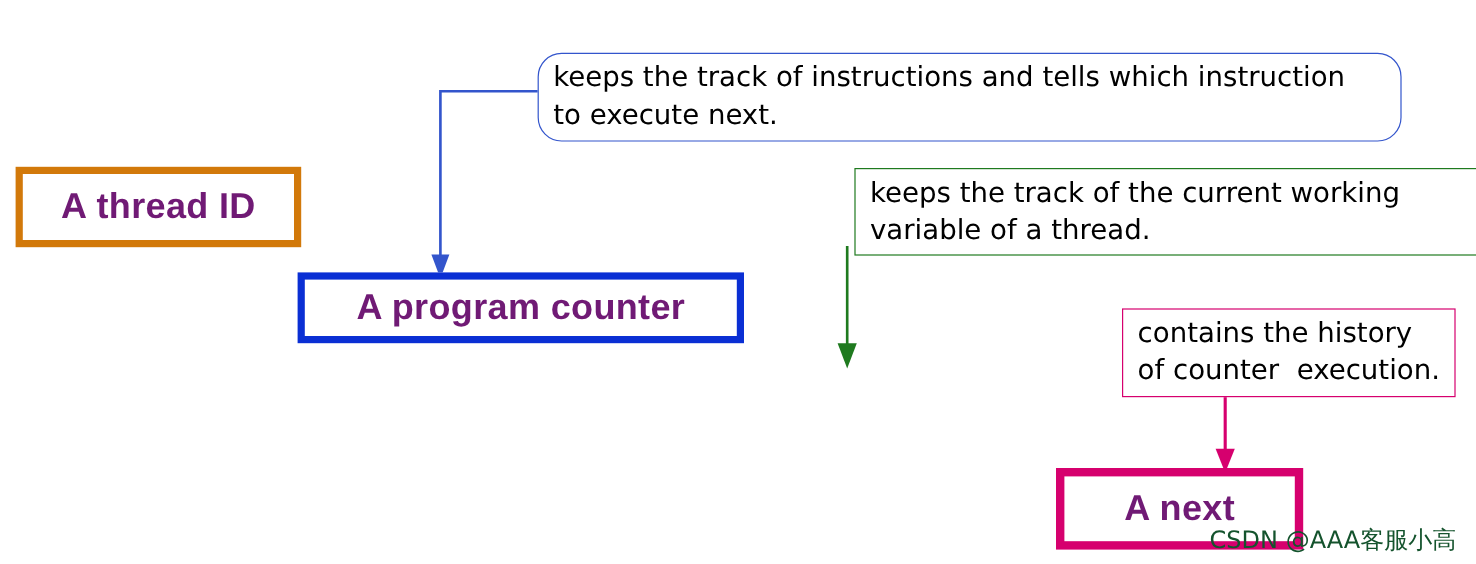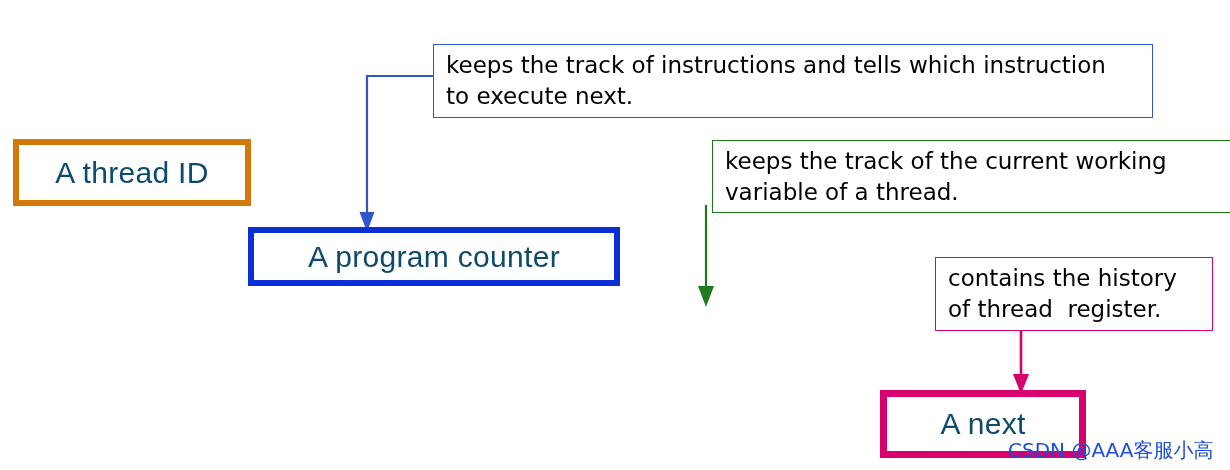--- a/index.html
+++ b/index.html
@@ -19,22 +19,22 @@
   }
 
   
   .term-box {
     position: absolute;
     box-sizing: border-box;
     background: #ffffff;
     display: flex;
     align-items: center;
     justify-content: center;
-    font-weight: normal;
-    color: #0c4a6e;
+    font-weight: bold;
+    color: #701a75;
     font-family: "Liberation Sans", sans-serif;
     letter-spacing: 0.3px;
   }
 
   #box-thread-id {
     left: 13px;  top: 139px;
     width: 238px; height: 67px;
     border: 6px solid #D2790A;
     font-size: 30px;
   }
@@ -66,23 +66,24 @@
     border-style: solid;
     color: #000000;
     font-family: "DejaVu Sans", sans-serif;
     font-size: 23px;
     line-height: 1.33;
     padding: 5px 0 4px 12px;
     white-space: pre-wrap;
   }
 
   #callout-program-counter {
-    left: 433px; top: 44px;
+    left: 448px; top: 44px;
     width: 720px; height: 74px;
     border-color: #3355CC;
+    border-radius: 20px;
   }
   #callout-register-set {
     left: 712px; top: 140px;
     width: 624px; height: 73px;
     border-color: #1F7A1F;
   }
   #callout-stack {
     left: 935px; top: 257px;
     width: 278px; height: 74px;
     border-color: #D6006E;
@@ -97,21 +98,21 @@
   #connector-green { left: 690px; top: 205px; width: 32px;  height: 105px; }
   #connector-pink  { left: 1005px; top: 322px; width: 32px; height: 75px; }
 
   
   #watermark {
     position: absolute;
     left: 1008px;
     top: 437px;
     font-family: "DejaVu Sans", sans-serif;
     font-size: 20px;
-    color: #1d4ed8;
+    color: #14532d;
     white-space: nowrap;
     user-select: none;
   }
 </style>
 </head>
 <body>
 
 <div id="canvas">
 
   <svg id="connector-blue" class="connector" viewBox="0 0 95 175" width="95" height="175">
@@ -142,17 +143,17 @@
     <span>A next</span>
   </div>
 
   <div id="callout-program-counter" class="callout">keeps the track of instructions and tells which instruction
 to execute next.</div>
 
   <div id="callout-register-set" class="callout">keeps the track of the current working
 variable of a thread.</div>
 
   <div id="callout-stack" class="callout">contains the history
-of thread  register.</div>
+of counter  execution.</div>
 
   <div id="watermark">CSDN @AAA客服小高</div>
 
 </div>
 
 </body></html>

